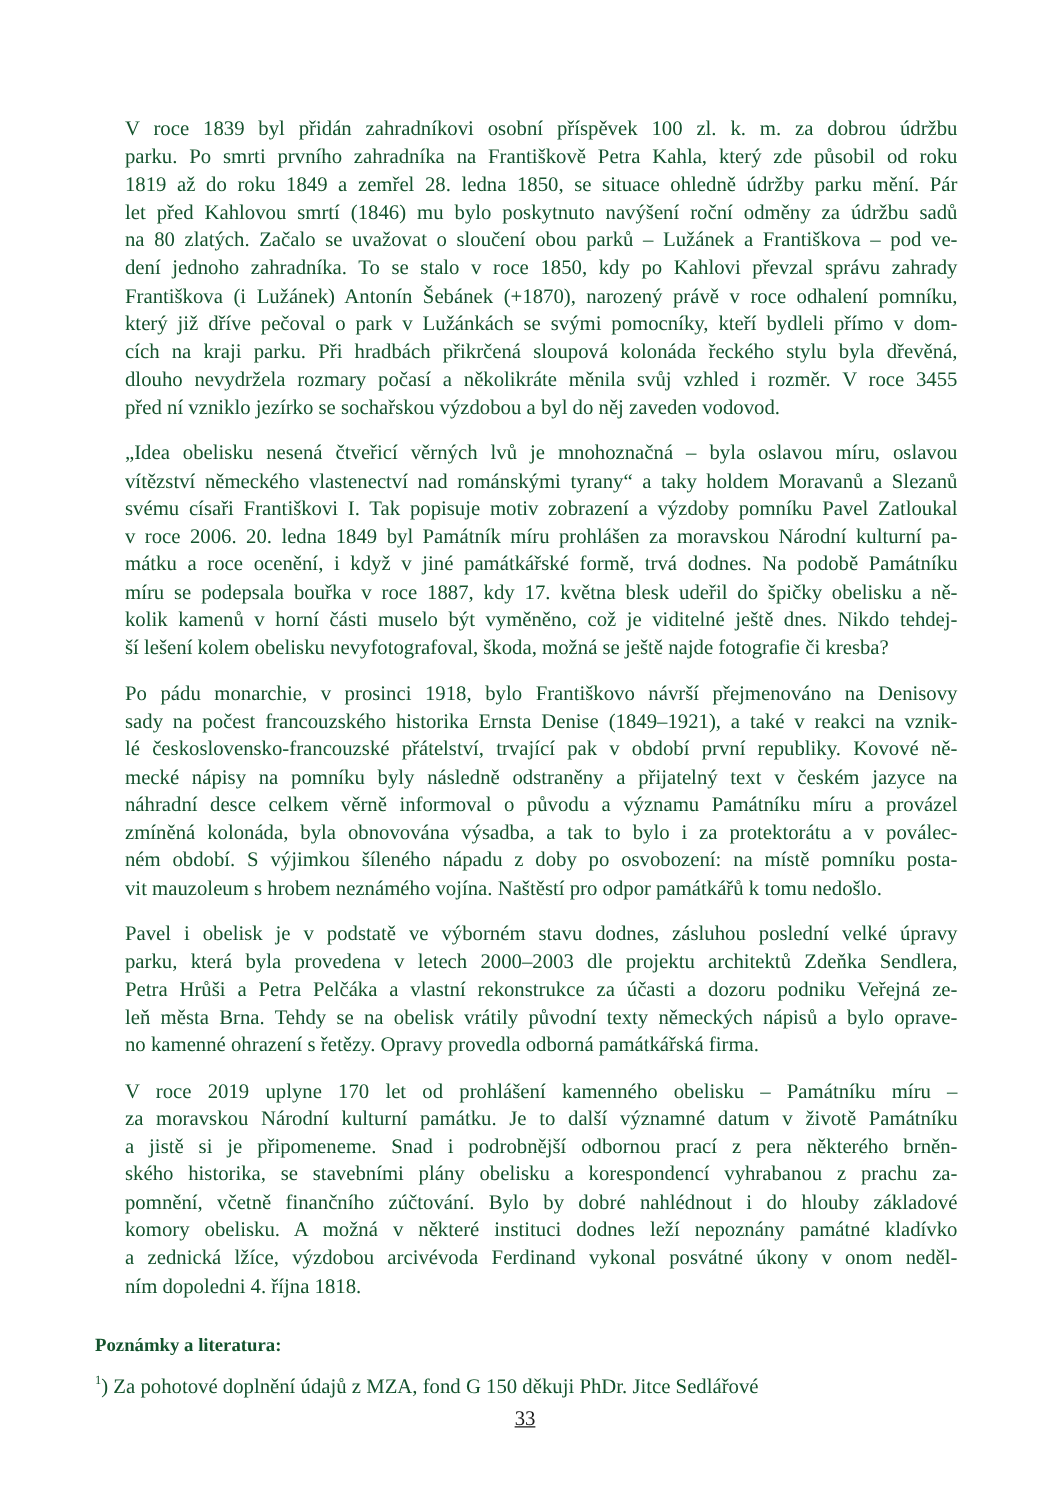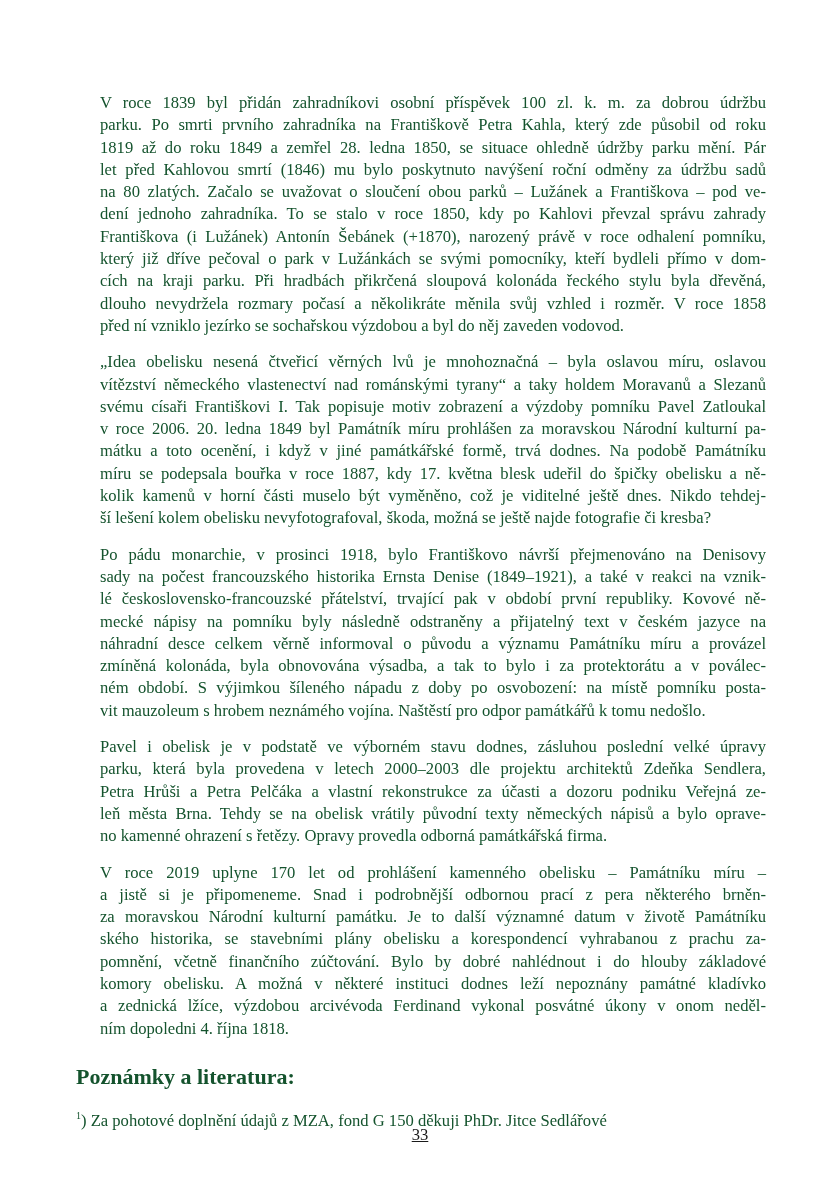--- a/index.html
+++ b/index.html
@@ -5,21 +5,21 @@
   html, body { margin: 0; padding: 0; background: #ffffff; }
   body { width: 840px; height: 1200px; position: relative; overflow: hidden; }
   .page {
     position: absolute; left: 76px; top: 92px; width: 690px;
     font-family: "Liberation Serif", "DejaVu Serif", serif;
     font-size: 16.6px; line-height: 22.3px; color: #14532d;
   }
   .para { margin: 0 0 14px 0; text-indent: 24px; text-align: justify; }
   .para .ln { display: block; text-align: justify; text-align-last: justify; white-space: nowrap; }
   .para .ln.last { text-align-last: left; }
-  .notes-heading { font-weight: bold; margin: 26px 0 22px 0; font-size: 22px; }
+  .notes-heading { font-weight: bold; margin: 26px 0 10px 0; font-size: 15px; }
   .note { margin: 0; }
   .note sup { font-size: 10px; vertical-align: super; line-height: 0; }
   .page-number {
     position: absolute; left: 0; width: 840px; top: 1125px; text-align: center;
     font-family: "Liberation Serif", "DejaVu Serif", serif; font-size: 16.6px; color: #1a1a1a; text-decoration: underline;
   }
 </style>
 </head>
 <body>
 
@@ -28,29 +28,29 @@
       <p class="para">
         <span class="ln">V roce 1839 byl přidán zahradníkovi osobní příspěvek 100 zl. k. m. za dobrou údržbu</span>
         <span class="ln">parku. Po smrti prvního zahradníka na Františkově Petra Kahla, který zde působil od roku</span>
         <span class="ln">1819 až do roku 1849 a zemřel 28. ledna 1850, se situace ohledně údržby parku mění. Pár</span>
         <span class="ln">let před Kahlovou smrtí (1846) mu bylo poskytnuto navýšení roční odměny za údržbu sadů</span>
         <span class="ln">na 80 zlatých. Začalo se uvažovat o sloučení obou parků – Lužánek a Františkova – pod ve-</span>
         <span class="ln">dení jednoho zahradníka. To se stalo v roce 1850, kdy po Kahlovi převzal správu zahrady</span>
         <span class="ln">Františkova (i Lužánek) Antonín Šebánek (+1870), narozený právě v roce odhalení pomníku,</span>
         <span class="ln">který již dříve pečoval o park v Lužánkách se svými pomocníky, kteří bydleli přímo v dom-</span>
         <span class="ln">cích na kraji parku. Při hradbách přikrčená sloupová kolonáda řeckého stylu byla dřevěná,</span>
-        <span class="ln">dlouho nevydržela rozmary počasí a několikráte měnila svůj vzhled i rozměr. V roce 1858</span>
+        <span class="ln">dlouho nevydržela rozmary počasí a několikráte měnila svůj vzhled i rozměr. V roce 3455</span>
         <span class="ln last">před ní vzniklo jezírko se sochařskou výzdobou a byl do něj zaveden vodovod.</span>
       </p>
       <p class="para">
         <span class="ln">„Idea obelisku nesená čtveřicí věrných lvů je mnohoznačná – byla oslavou míru, oslavou</span>
         <span class="ln">vítězství německého vlastenectví nad románskými tyrany“ a taky holdem Moravanů a Slezanů</span>
         <span class="ln">svému císaři Františkovi I. Tak popisuje motiv zobrazení a výzdoby pomníku Pavel Zatloukal</span>
         <span class="ln">v roce 2006. 20. ledna 1849 byl Památník míru prohlášen za moravskou Národní kulturní pa-</span>
-        <span class="ln">mátku a toto ocenění, i když v jiné památkářské formě, trvá dodnes. Na podobě Památníku</span>
+        <span class="ln">mátku a roce ocenění, i když v jiné památkářské formě, trvá dodnes. Na podobě Památníku</span>
         <span class="ln">míru se podepsala bouřka v roce 1887, kdy 17. května blesk udeřil do špičky obelisku a ně-</span>
         <span class="ln">kolik kamenů v horní části muselo být vyměněno, což je viditelné ještě dnes. Nikdo tehdej-</span>
         <span class="ln last">ší lešení kolem obelisku nevyfotografoval, škoda, možná se ještě najde fotografie či kresba?</span>
       </p>
       <p class="para">
         <span class="ln">Po pádu monarchie, v prosinci 1918, bylo Františkovo návrší přejmenováno na Denisovy</span>
         <span class="ln">sady na počest francouzského historika Ernsta Denise (1849–1921), a také v reakci na vznik-</span>
         <span class="ln">lé československo-francouzské přátelství, trvající pak v období první republiky. Kovové ně-</span>
         <span class="ln">mecké nápisy na pomníku byly následně odstraněny a přijatelný text v českém jazyce na</span>
         <span class="ln">náhradní desce celkem věrně informoval o původu a významu Památníku míru a provázel</span>
@@ -60,22 +60,22 @@
       </p>
       <p class="para">
         <span class="ln">Pavel i obelisk je v podstatě ve výborném stavu dodnes, zásluhou poslední velké úpravy</span>
         <span class="ln">parku, která byla provedena v letech 2000–2003 dle projektu architektů Zdeňka Sendlera,</span>
         <span class="ln">Petra Hrůši a Petra Pelčáka a vlastní rekonstrukce za účasti a dozoru podniku Veřejná ze-</span>
         <span class="ln">leň města Brna. Tehdy se na obelisk vrátily původní texty německých nápisů a bylo oprave-</span>
         <span class="ln last">no kamenné ohrazení s řetězy. Opravy provedla odborná památkářská firma.</span>
       </p>
       <p class="para">
         <span class="ln">V roce 2019 uplyne 170 let od prohlášení kamenného obelisku – Památníku míru –</span>
+        <span class="ln">za moravskou Národní kulturní památku. Je to další významné datum v životě Památníku</span>
         <span class="ln">a jistě si je připomeneme. Snad i podrobnější odbornou prací z pera některého brněn-</span>
-        <span class="ln">za moravskou Národní kulturní památku. Je to další významné datum v životě Památníku</span>
         <span class="ln">ského historika, se stavebními plány obelisku a korespondencí vyhrabanou z prachu za-</span>
         <span class="ln">pomnění, včetně finančního zúčtování. Bylo by dobré nahlédnout i do hlouby základové</span>
         <span class="ln">komory obelisku. A možná v některé instituci dodnes leží nepoznány památné kladívko</span>
         <span class="ln">a zednická lžíce, výzdobou arcivévoda Ferdinand vykonal posvátné úkony v onom neděl-</span>
         <span class="ln last">ním dopoledni 4. října 1818.</span>
       </p>
     </div>
   <div class="notes-heading">Poznámky a literatura:</div>
   <div id="notes">
       <p class="note"><sup>1</sup><span>) Za pohotové doplnění údajů z MZA, fond G 150 děkuji PhDr. Jitce Sedlářové</span></p>

